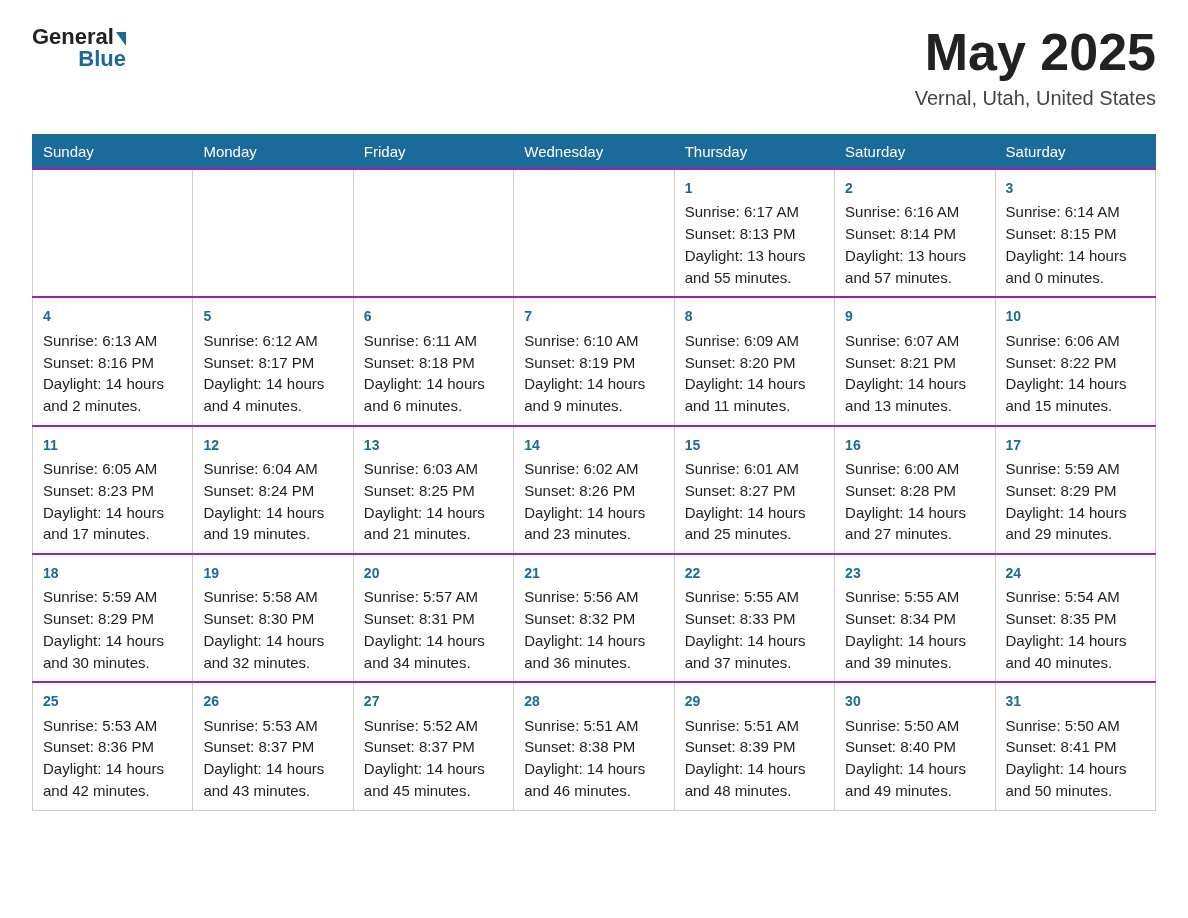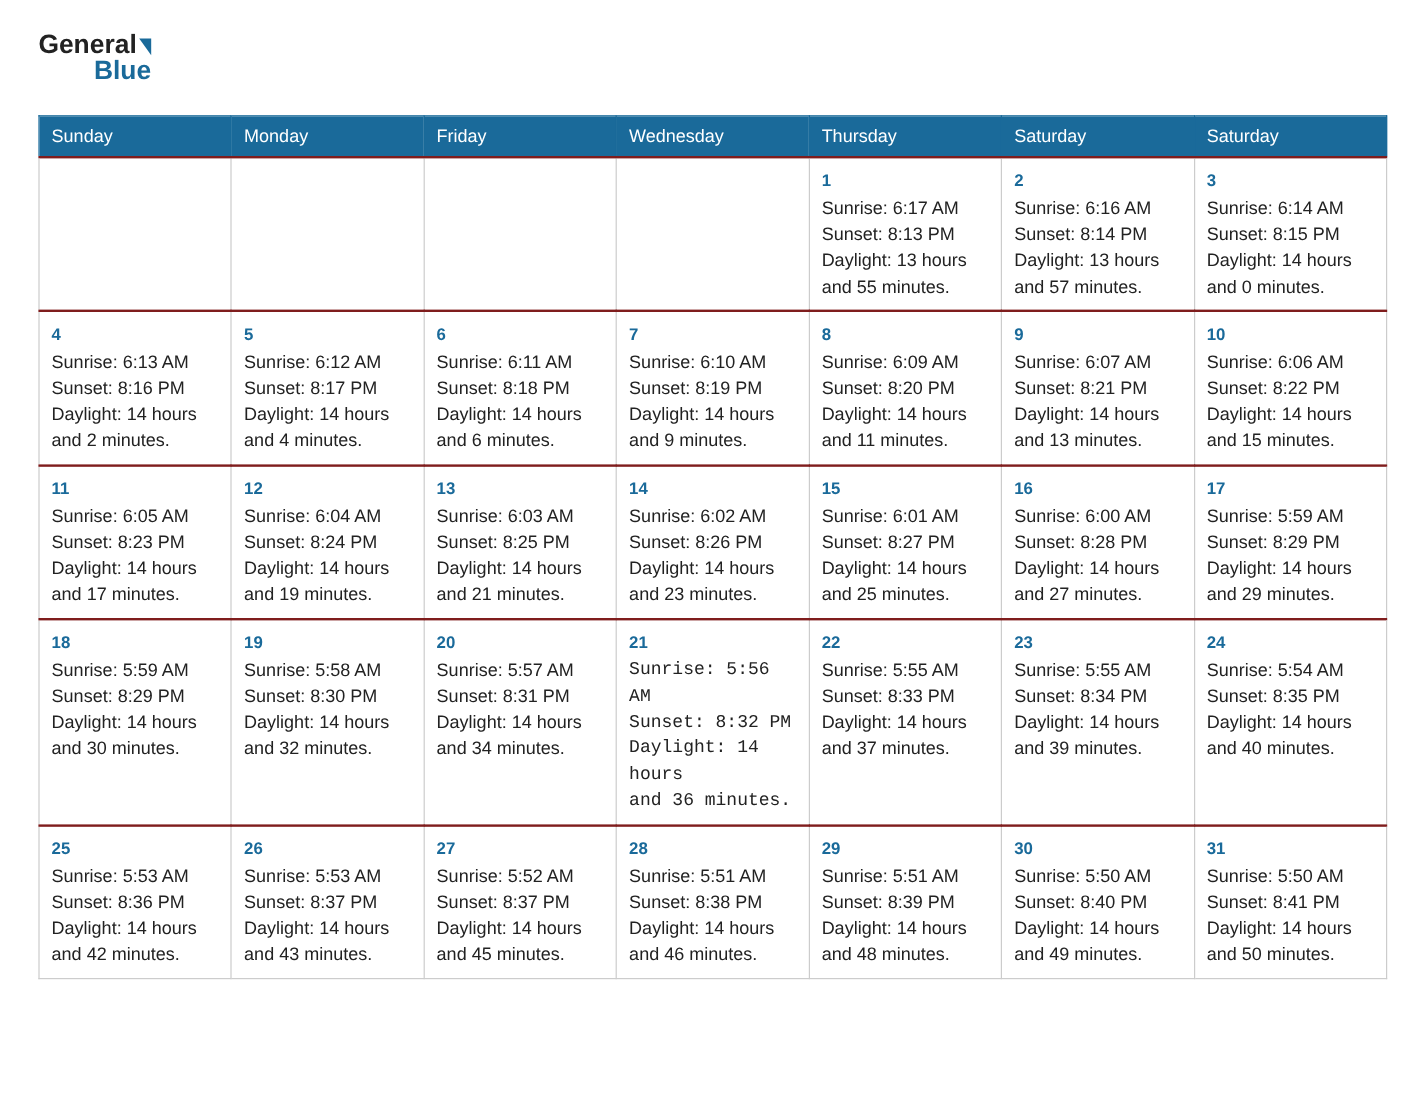--- a/index.html
+++ b/index.html
@@ -89,36 +89,40 @@
       font-weight: bold;
       color: #1a6a9a;
       display: block;
       margin-bottom: 3px;
     }
     .day-info {
       color: #222;
       font-size: 15px;
     }
     .calendar tr {
-      border-bottom: 2px solid #7f1d1d;
+      border-bottom: 2px solid #a21caf;
     }
     .calendar tbody tr:last-child {
       border-bottom: 1px solid #ccc;
     }
   </style>
 </head>
 <body>
 
 <div class="header">
   <div class="logo">
     <div class="logo-top">
       <span class="logo-general">General</span>
       <div class="logo-arrow"></div>
     </div>
     <span class="logo-blue">Blue</span>
+  </div>
+  <div class="title-block">
+    <div class="month-title">May 2025</div>
+    <div class="location-title">Vernal, Utah, United States</div>
   </div>
 </div>
 
 <table class="calendar">
   <thead>
     <tr>
     <th>Sunday</th>
         <th>Monday</th>
         <th>Friday</th>
         <th>Wednesday</th>
@@ -274,21 +278,21 @@
         </td>
         <td>
           <span class="day-num">20</span>
           <div class="day-info" style="white-space: pre-line;">Sunrise: 5:57 AM
 Sunset: 8:31 PM
 Daylight: 14 hours
 and 34 minutes.</div>
         </td>
         <td>
           <span class="day-num">21</span>
-          <div class="day-info" style="white-space: pre-line; font-family: Liberation Mono, monospace;">Sunrise: 5:56 AM
+          <div class="day-info" style="white-space: pre-line;">Sunrise: 5:56 AM
 Sunset: 8:32 PM
 Daylight: 14 hours
 and 36 minutes.</div>
         </td>
         <td>
           <span class="day-num">22</span>
           <div class="day-info" style="white-space: pre-line;">Sunrise: 5:55 AM
 Sunset: 8:33 PM
 Daylight: 14 hours
 and 37 minutes.</div>

